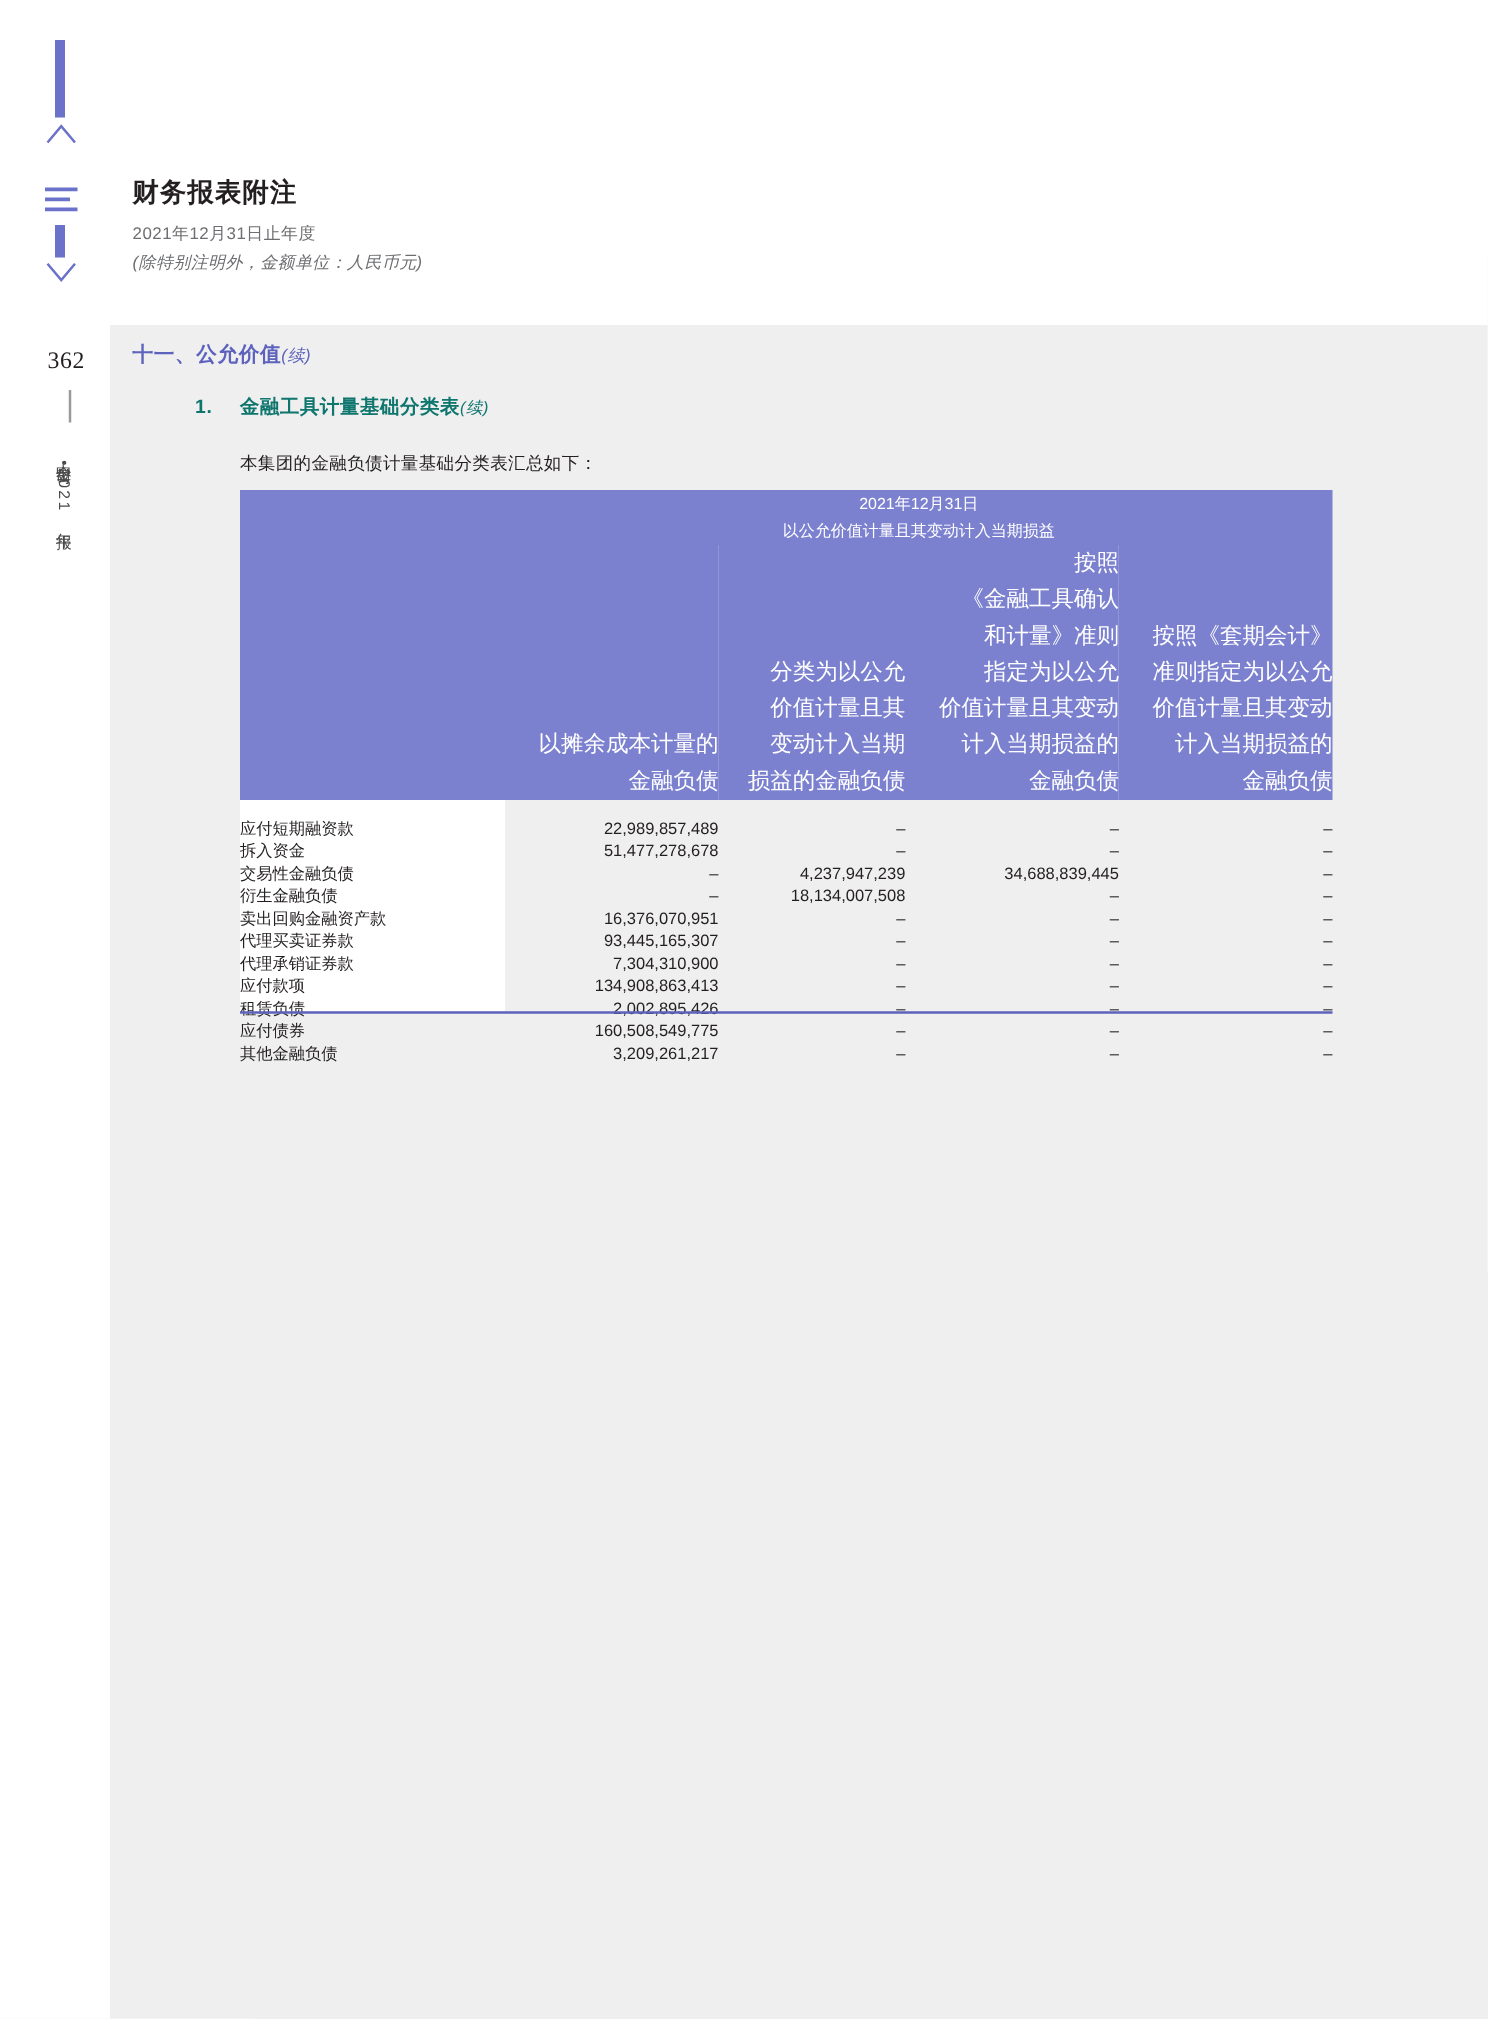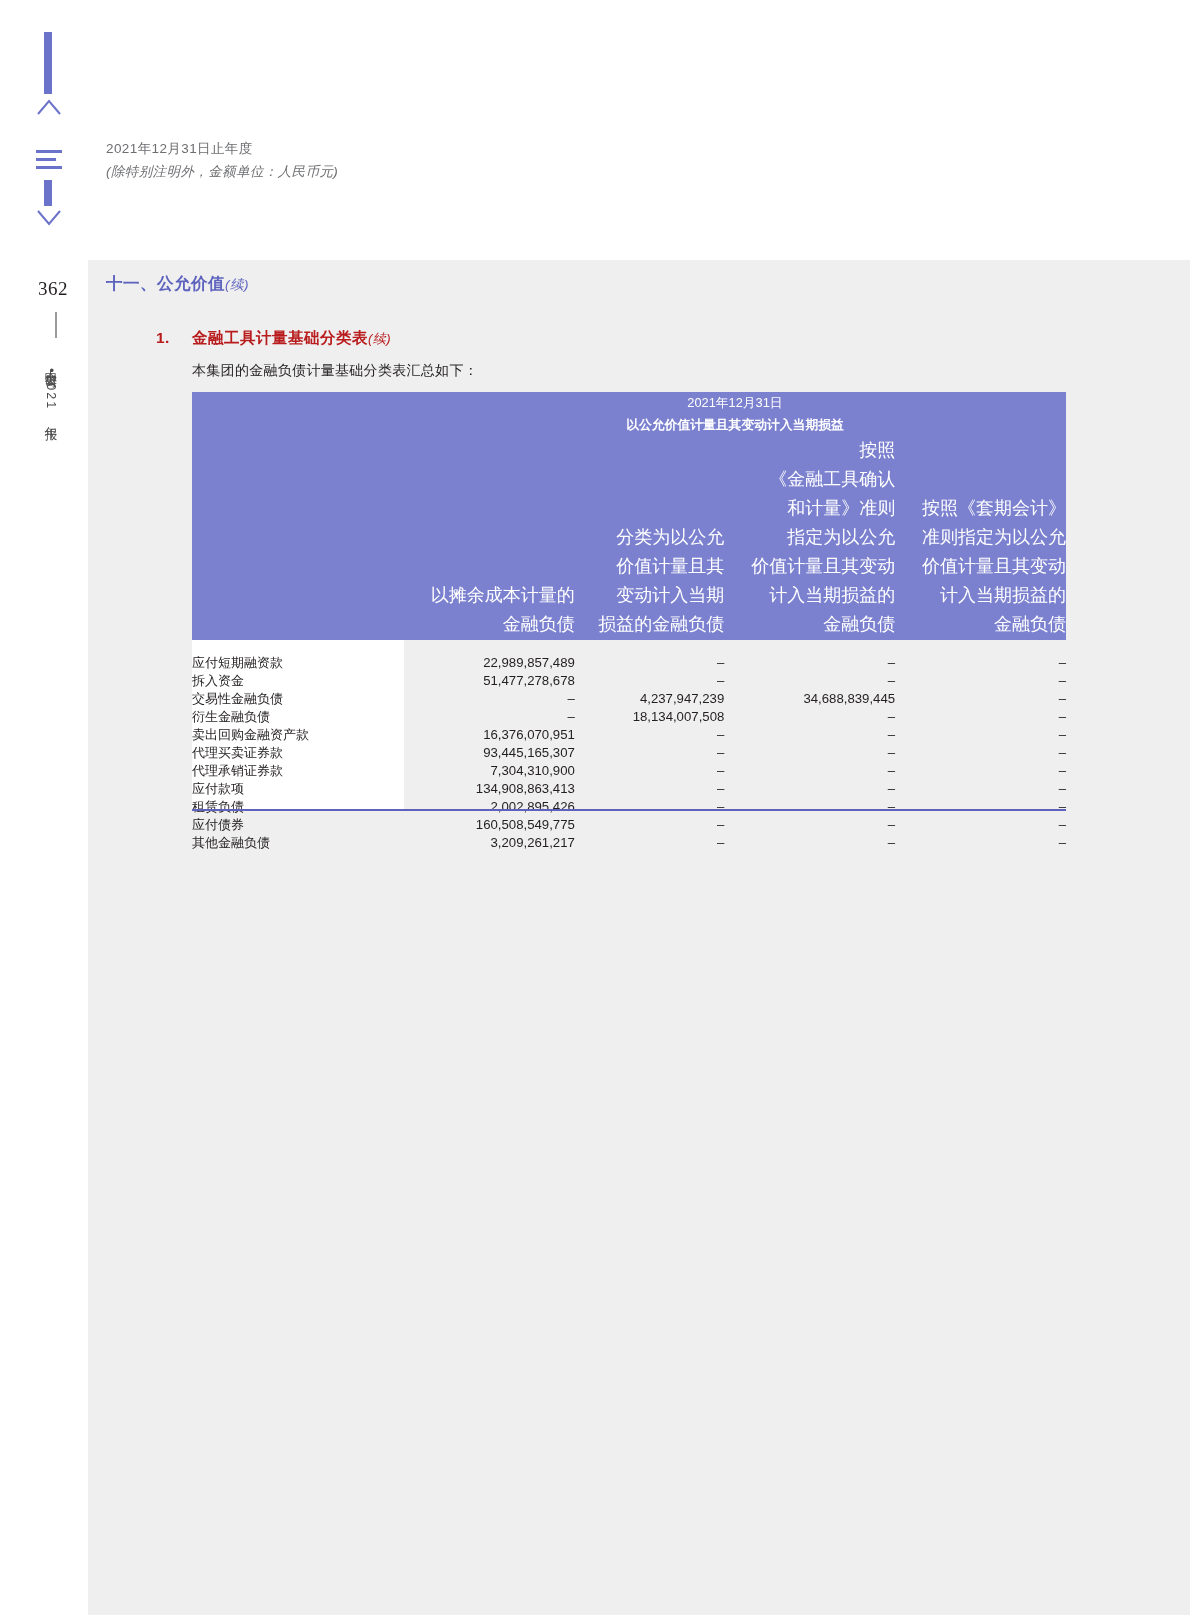--- a/index.html
+++ b/index.html
@@ -146,24 +146,24 @@
   }
   .section-head .cont {
     font-size: 13.5px;
     font-weight: normal;
     font-style: italic;
   }
 
   .sub-head {
     position: absolute;
     left: 68px;
-    top: 328px;
+    top: 315px;
     font-size: 15.5px;
     font-weight: bold;
-    color: #b91c1c;
+    color: #0f766e;
     letter-spacing: 0.5px;
   }
   .sub-head .num {
     display: inline-block;
     width: 36px;
   }
   .sub-head .cont {
     font-size: 13px;
     font-weight: normal;
     font-style: italic;
@@ -206,21 +206,20 @@
   }
   .hdr-top {
     text-align: center;
     padding: 12px 0 0 0;
     line-height: 1.7;
     font-size: 12.8px;
   }
   .hdr-group-label {
     font-size: 12.8px;
     line-height: 1.7;
-    font-weight: bold;
   }
 
   .fin-table td {
     padding: 0;
     background: transparent;
   }
   .row-label {
     text-align: left;
     padding: 6px 10px 6px 10px;
     font-size: 13px;
@@ -276,20 +275,21 @@
   <div class="rail-tick"></div>
   <div class="vert-label">
     <span>中金公司</span><span class="sep">•</span><span>2021 年报</span>
   </div>
 </div>
 
 <div class="content">
   <div class="grey-area"></div>
 
   <div class="doc-header">
+    <h1 class="doc-title">财务报表附注</h1>
     <p class="doc-sub">2021年12月31日止年度</p>
     <p class="doc-sub-italic">(除特别注明外，金额单位：人民币元)</p>
   </div>
 
   <div class="section-head">
     <span>十一、公允价值</span><span class="cont">(续)</span>
   </div>
 
   <div class="sub-head">
     <span class="num">1.</span><span>金融工具计量基础分类表</span><span class="cont">(续)</span>

